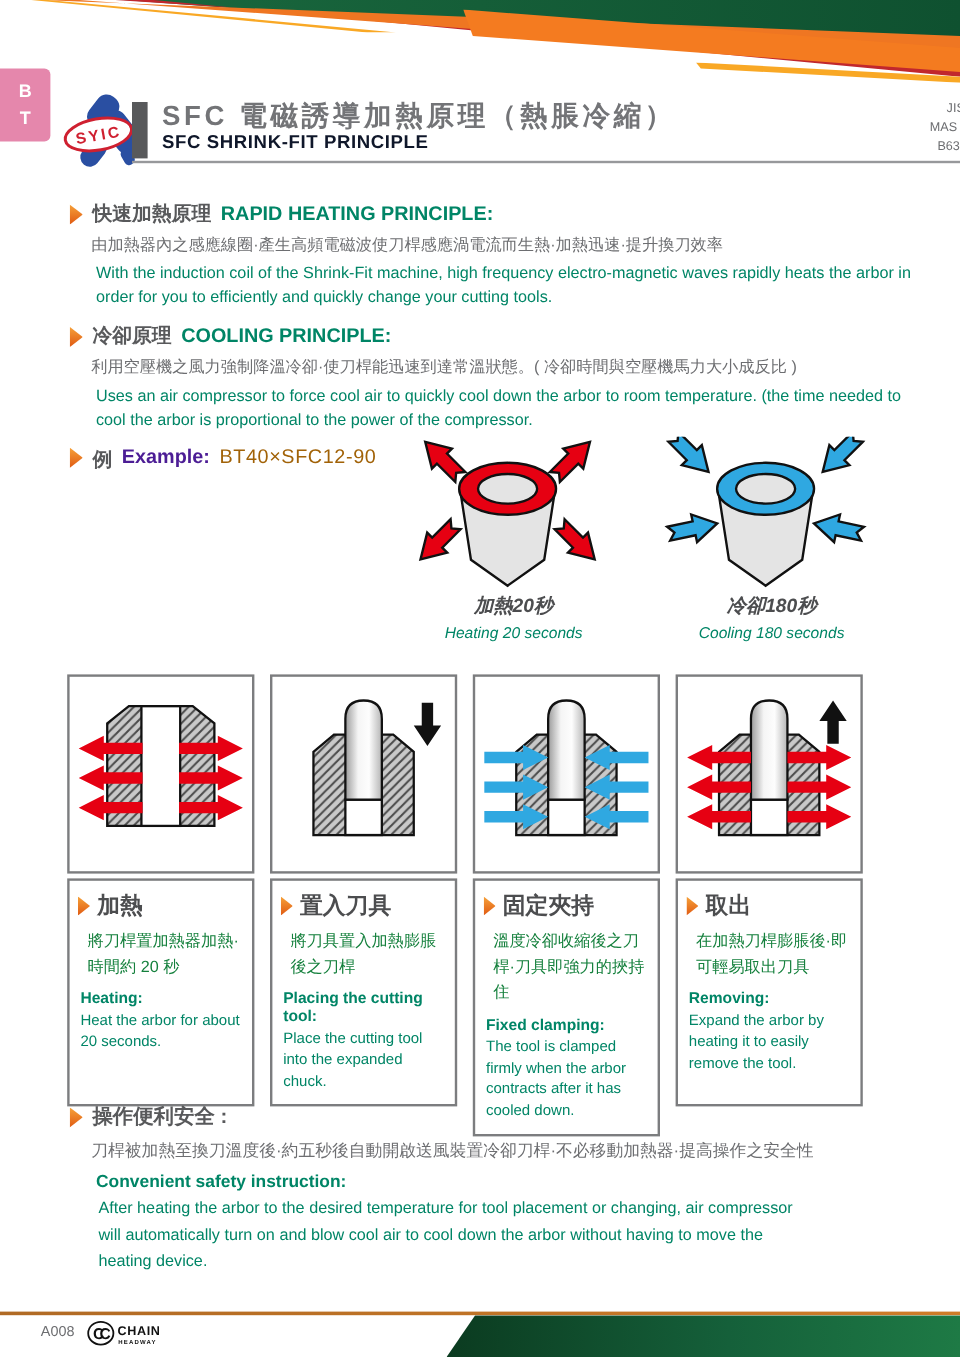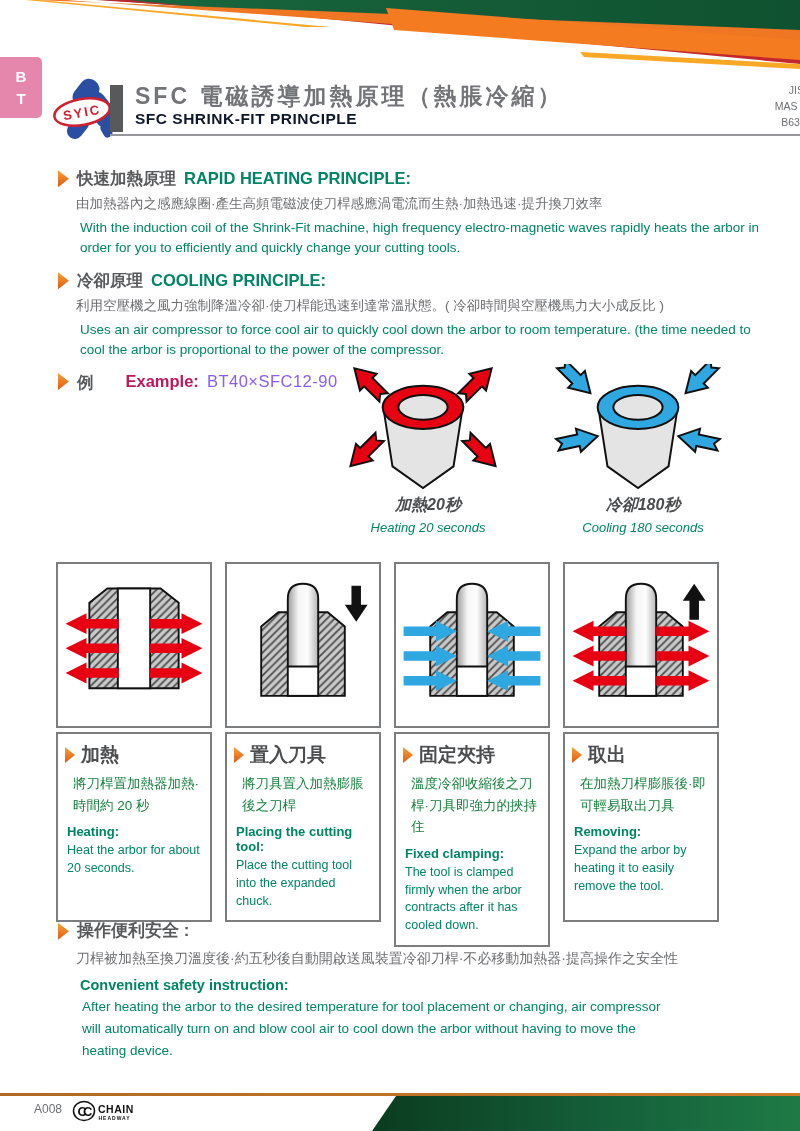--- a/index.html
+++ b/index.html
@@ -49,22 +49,22 @@
   .marker { width:11px; height:17px; margin-top:1px; flex:none;
             background:linear-gradient(180deg,#f6a23a,#e05a12);
             clip-path:polygon(0 0,100% 50%,0 100%); }
   .body-zh { color:#6d6e71; font-size:13.5px; line-height:1.55; margin:5px 0 0 18px; }
   .body-en { color:#008566; font-size:13.5px; line-height:1.5; margin:3px 0 0 22px; }
 
   
   #sec-example { top:372px; }
   .example-line { display:flex; align-items:flex-start; gap:8px; font-size:16.5px; }
   .example-line .zh { color:#58595b; font-weight:bold; }
-  .example-line .en { color:#be185d; font-weight:bold;margin-left:24px; }
-  .example-line .val { color:#8b5cf6; font-weight:500; letter-spacing:0.5px; }
+  .example-line .en { color:#4c1d95; font-weight:bold; }
+  .example-line .val { color:#a16207; font-weight:500; letter-spacing:0.5px; }
   .fig { position:absolute; width:210px; text-align:center;font-style:italic; }
   #fig-heating { left:323px; top:364px; }
   #fig-cooling { left:538px; top:364px; }
   .fig-cap-zh { font-size:16px; font-weight:bold; color:#4c4d4f; margin-top:1px; }
   .fig-cap-en { font-size:13px; color:#008566; margin-top:4px; }
 
   
   #panels { position:absolute; left:56px; top:562px; width:608px; display:grid;
             grid-template-columns:repeat(4,1fr); gap:13px; }
   .panel-fig { border:2px solid #7c7d7f; height:162px; display:flex; align-items:center;

